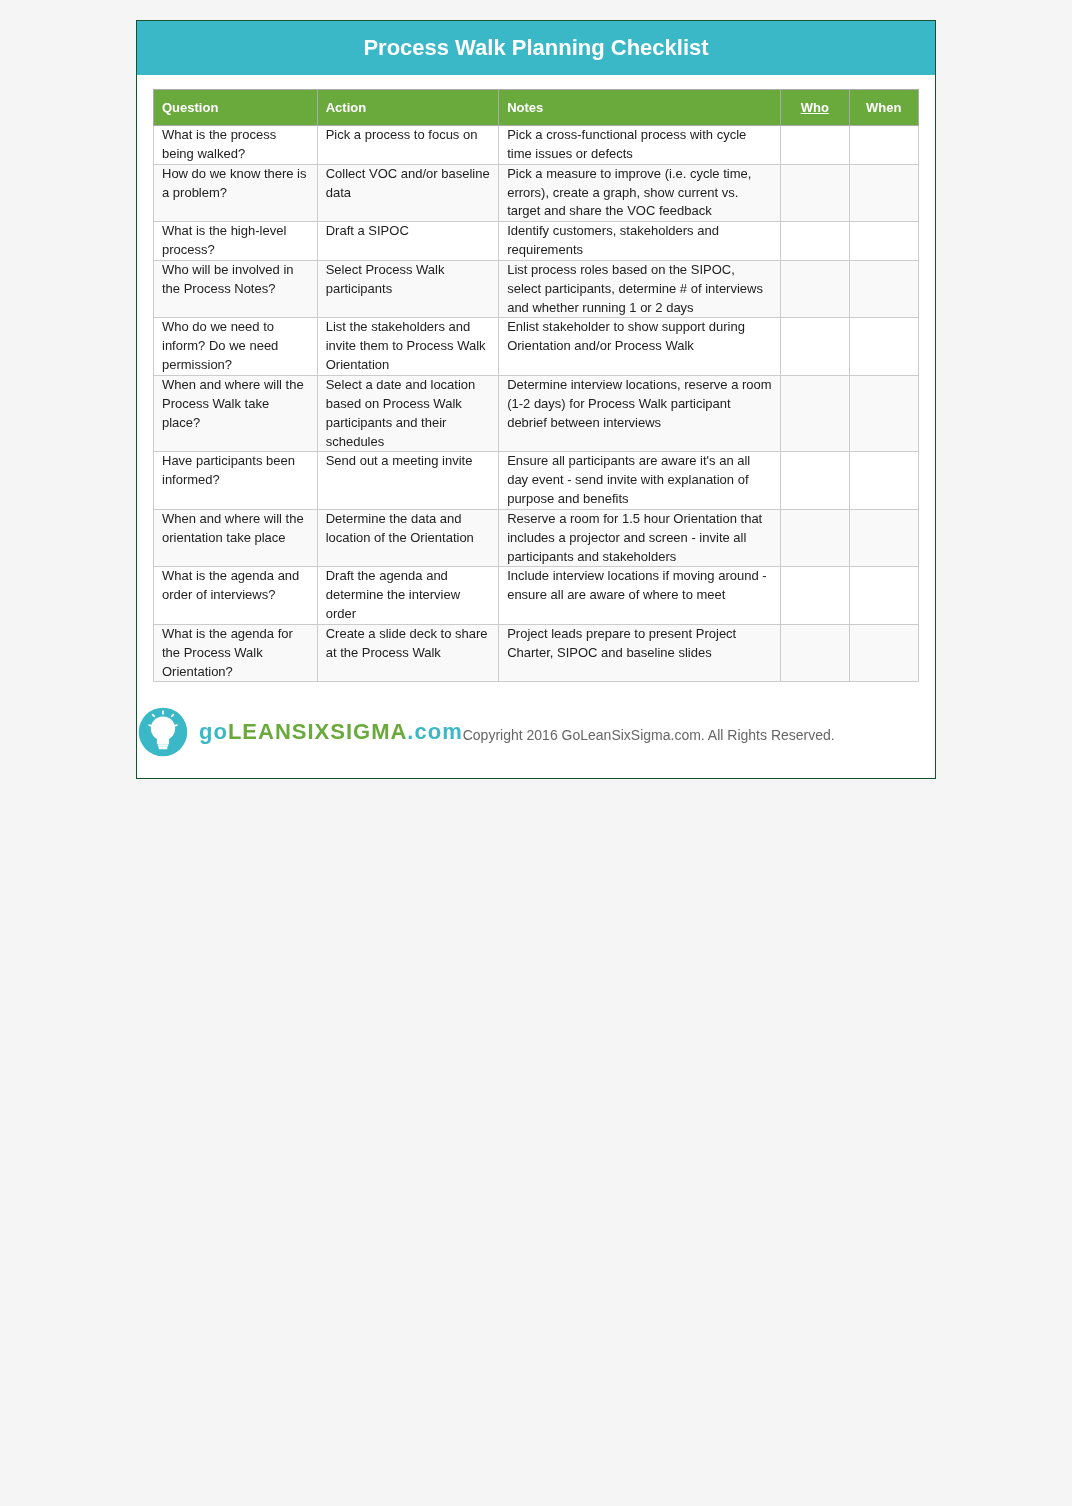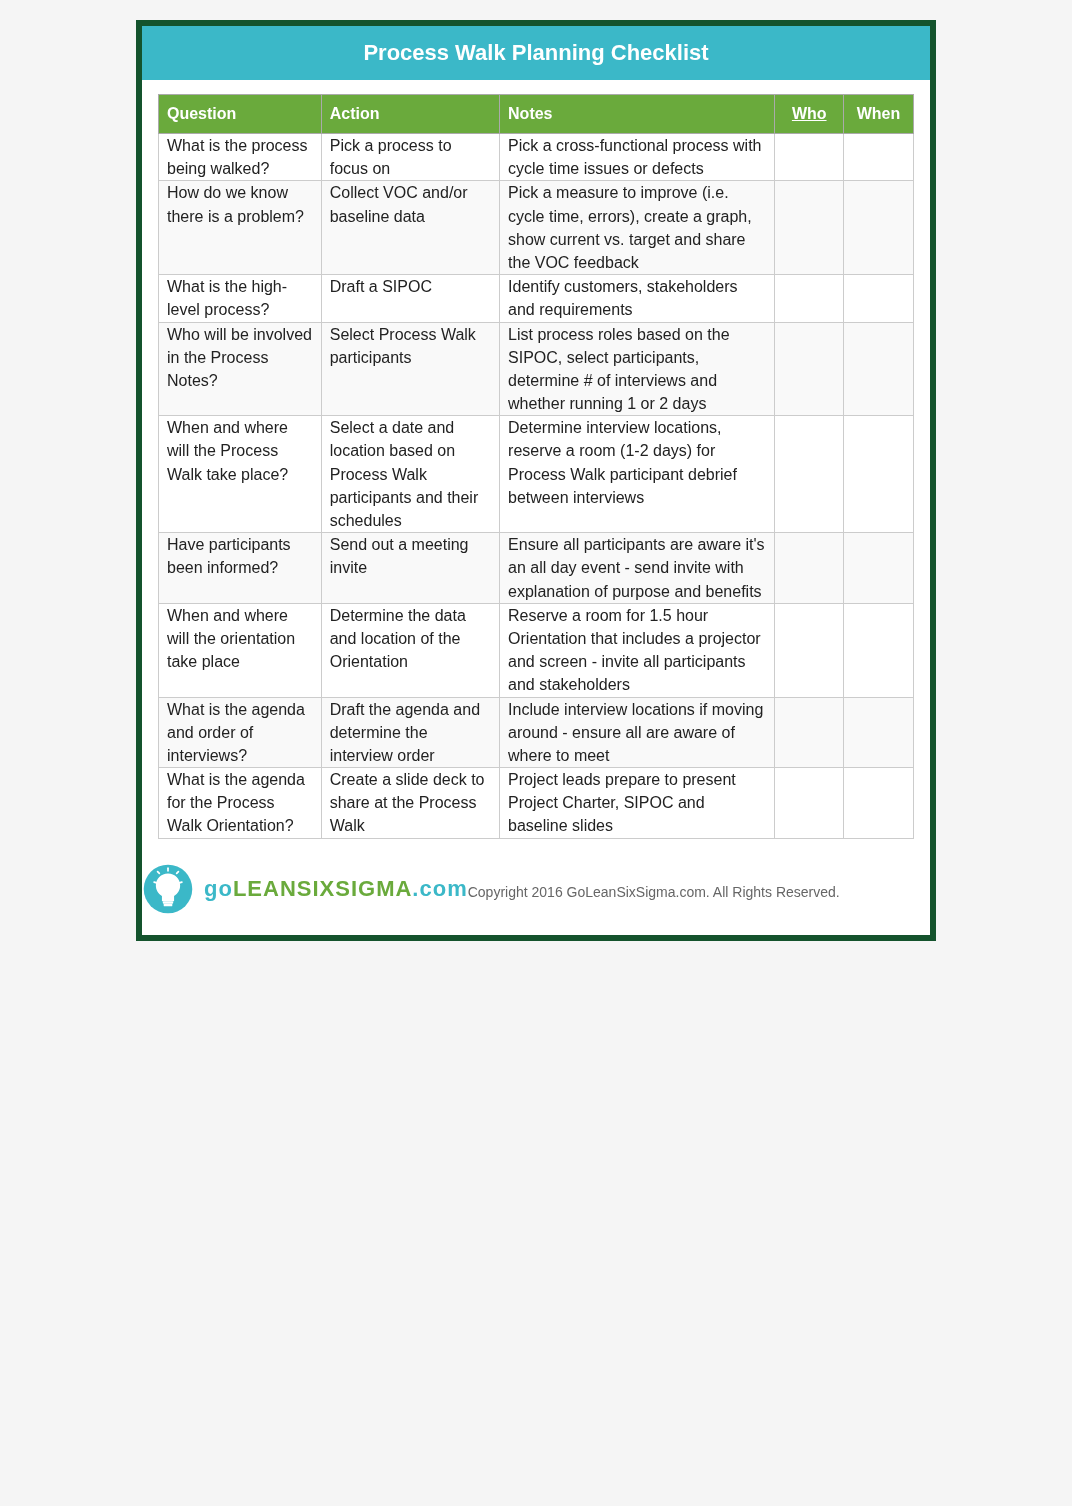--- a/index.html
+++ b/index.html
@@ -6,40 +6,40 @@
     body {
       font-family: Arial, sans-serif;
       background: #f5f5f5;
       display: flex;
       justify-content: center;
       padding: 20px;
     }
     .page-container {
       width: 800px;
       background: #fff;
-      border: 6px solid #14532d;
+      border: 1px solid #14532d;
       padding-bottom: 20px;
     }
     .page-header {
       background: #3bb8c8;
       padding: 14px 20px;
       text-align: center;
     }
     .page-header h1 {
       color: #fff;
       font-size: 22px;
       font-weight: bold;
     }
     .table-wrapper {
       padding: 14px 16px 10px;
     }
     table {
       width: 100%;
       border-collapse: collapse;
-      font-size: 16px;
+      font-size: 13px;
     }
     thead tr th {
       background: #6aaa3c;
       color: #fff;
       font-weight: bold;
       text-align: left;
       padding: 10px 8px;
       border: 1px solid #aaa;
     }
     thead tr th.col-who,
@@ -139,20 +139,27 @@
             <td style="text-align: center;"></td>
           </tr>
           <tr>
             <td>Who will be involved in the Process Notes?</td>
             <td>Select Process Walk participants</td>
             <td>List  process roles based on the SIPOC, select participants, determine # of interviews and whether running 1 or 2 days</td>
             <td style="text-align: center;"></td>
             <td style="text-align: center;"></td>
           </tr>
           <tr>
+            <td>Who do we need to inform? Do we need permission?</td>
+            <td>List the stakeholders and invite them to Process Walk Orientation</td>
+            <td>Enlist stakeholder to show support during Orientation and/or Process Walk</td>
+            <td style="text-align: center;"></td>
+            <td style="text-align: center;"></td>
+          </tr>
+          <tr>
             <td>When and where will the  Process Walk take place?</td>
             <td>Select a date and location based on Process Walk participants and their schedules</td>
             <td>Determine interview locations, reserve a room (1-2 days) for Process Walk participant debrief between interviews</td>
             <td style="text-align: center;"></td>
             <td style="text-align: center;"></td>
           </tr>
           <tr>
             <td>Have participants been informed?</td>
             <td>Send out a meeting invite</td>
             <td>Ensure all participants are aware it's an all day event - send invite with explanation of purpose and benefits</td>

